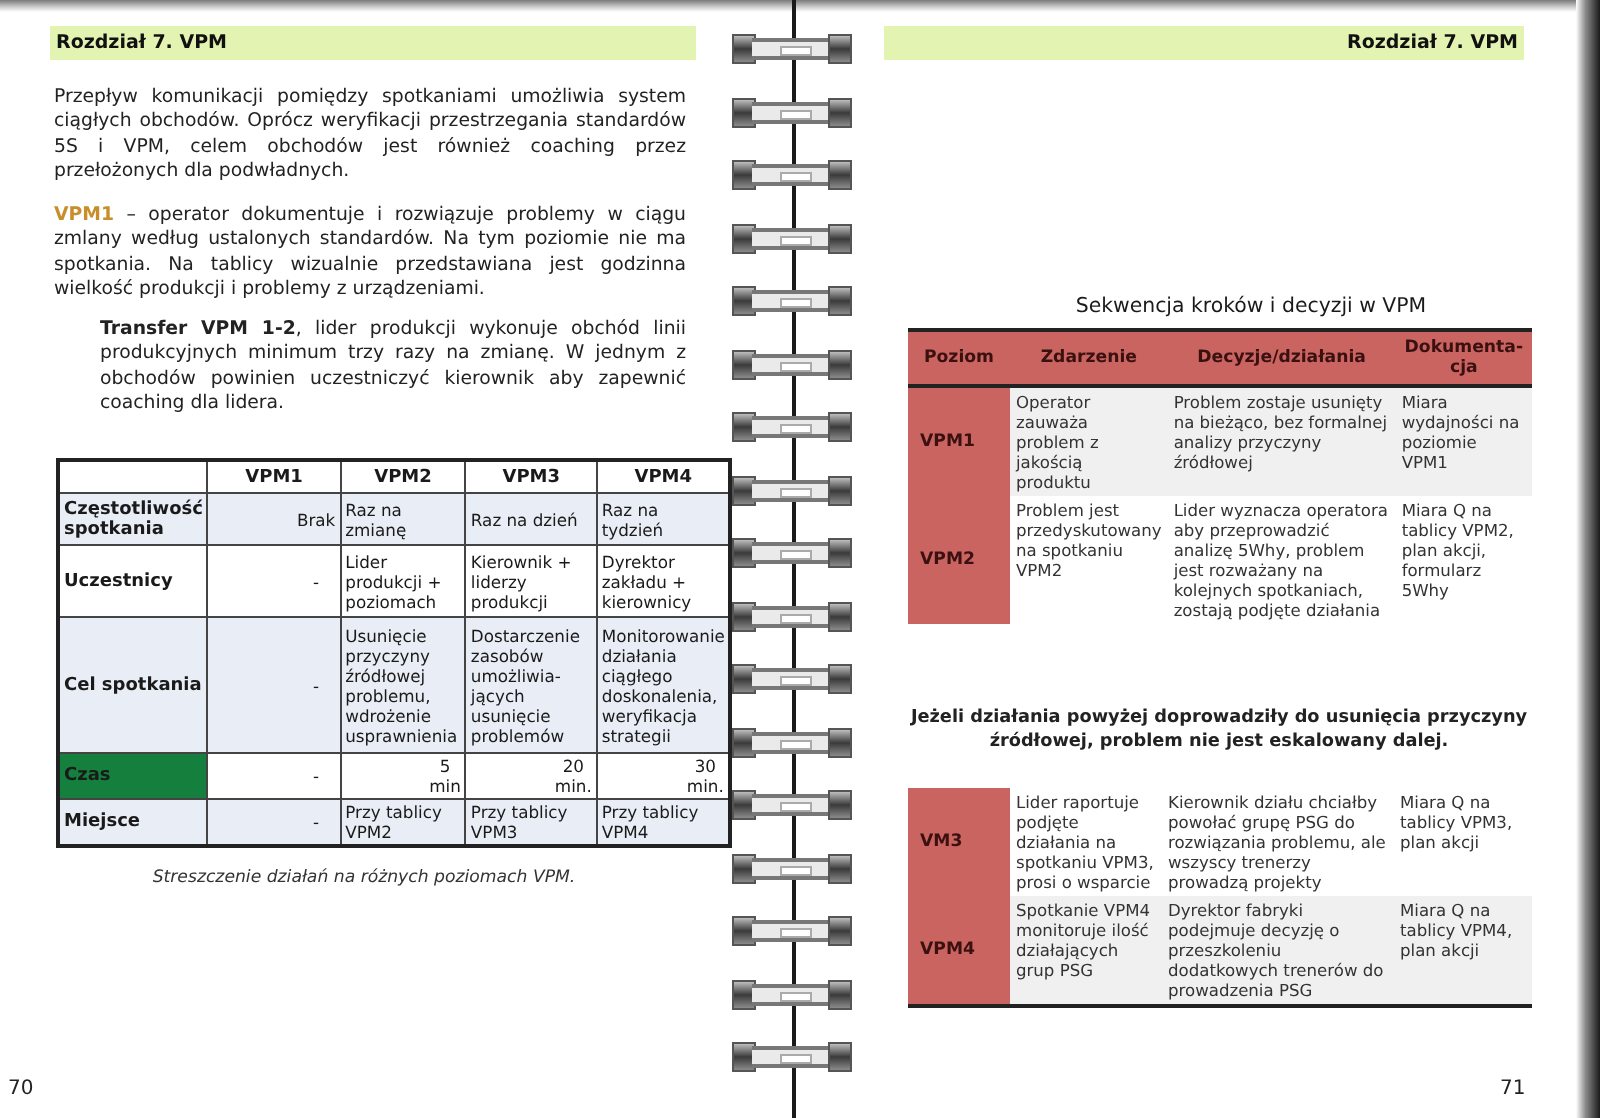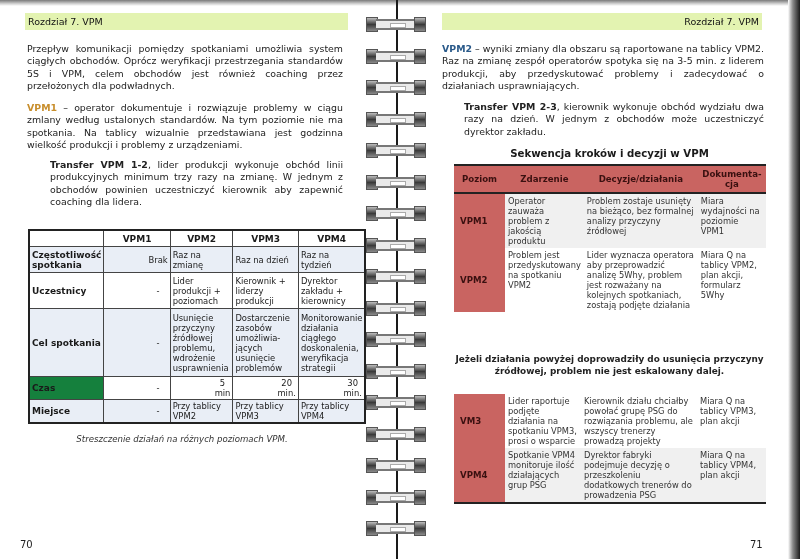--- a/index.html
+++ b/index.html
@@ -9,21 +9,21 @@
   }
   .topshadow { position:absolute; left:0; top:0; width:800px; height:6px;
     background:linear-gradient(#7a7a7a,#cfcfcf 60%,#ffffff); }
   .rightedge { position:absolute; right:0; top:0; width:12px; height:559px;
     background:linear-gradient(90deg,#ffffff,#8a8a8a 40%,#1a1a1a); }
   .page { position:absolute; top:0; height:559px; }
   .page.left { left:0; width:370px; }
   .page.right { left:432px; width:356px; }
 
   .chapter-bar { position:absolute; top:13px; height:17px; background:#e3f3b1;
-    font-weight:normal; font-size:9.5px; line-height:17px; color:#111; }
+    font-weight:bold; font-size:9.5px; line-height:17px; color:#111; }
   .left .chapter-bar { left:25px; width:320px; padding-left:3px; }
   .right .chapter-bar { left:10px; width:320px; text-align:right; padding-right:3px; box-sizing:border-box; }
 
   .para { position:absolute; font-size:9.4px; line-height:12.3px; text-align:justify; color:#222; }
   .hl-gold { color:#c88e2c; font-weight:bold; }
   .hl-blue { color:#2a5a8a; font-weight:bold; }
   .b { font-weight:bold; }
 
   
   table.summary { position:absolute; left:28px; top:229px; width:308px;
@@ -31,22 +31,22 @@
   table.summary td, table.summary th { border:1px solid #444; padding:1px 2px; vertical-align:middle; }
   table.summary th { font-weight:bold; font-size:9px; text-align:center; background:#fff; height:13px; }
   table.summary td.rowhead { font-weight:bold; font-size:9px; background:#e9eef6; }
   table.summary tr.alt td { background:#e9eef6; }
   table.summary td.c { text-align:center;padding-left:44px; }
   .caption { position:absolute; left:28px; top:434px; width:308px; text-align:center;
     font-style:italic; font-size:8.6px; color:#333; }
   .pageno { position:absolute; top:539px; font-size:10px; color:#222; }
 
   
-  .rtitle { position:absolute; left:20px; top:148px; width:315px; text-align:center;
-    font-weight:bold; font-size:10.2px; }
+  .rtitle { position:absolute; left:36px; top:148px; width:315px; text-align:center;
+    font-weight:normal; font-size:10.2px; }
   table.seq { position:absolute; left:22px; top:164px; width:312px; border-collapse:collapse;
     font-size:8.3px; line-height:10px; }
   table.seq th { background:#c96461; color:#3a1010; font-weight:bold; font-size:8.6px;
     border-top:2px solid #222; border-bottom:2px solid #222; padding:3px 2px; text-align:center; height:20px; }
   table.seq td { padding:2px 3px; vertical-align:top; color:#333;margin-left:28px; }
   table.seq td.lvl { background:#c96461; color:#3a1010; font-weight:bold; font-size:8.6px;
     vertical-align:middle; width:42px; padding-left:6px; }
   table.seq tr.grey td:not(.lvl) { background:#f0f0f0; }
   table.seq.bottom { top:394px; border-bottom:2px solid #222; }
   .rnote { position:absolute; left:20px; top:353px; width:315px; text-align:center;
@@ -117,21 +117,21 @@
       <td class="rowhead">Miejsce</td>
       <td class="c">-</td>
       <td>Przy tablicy VPM2</td>
       <td>Przy tablicy VPM3</td>
       <td>Przy tablicy VPM4</td>
     </tr>
   </tbody>
     </table>
 
   <div class="caption">Streszczenie działań na różnych poziomach VPM.</div>
-  <div class="pageno" style="left:20px;">70</div>
+  <div class="pageno" style="left:4px;">70</div>
 </div>
 
 <div class="spine"></div>
 <div id="coils">
     <div class="coil" style="top: 17px;">
       <div class="lb"></div>
       <div class="wire"></div>
       <div class="rb"></div>
     </div>
     <div class="coil" style="top: 48.5px;">
@@ -212,23 +212,21 @@
     <div class="coil" style="top: 521px;">
       <div class="lb"></div>
       <div class="wire"></div>
       <div class="rb"></div>
     </div>
   </div>
 
 <div class="page right">
   <div class="chapter-bar">Rozdział 7.  VPM</div>
 
-  <div class="para" style="left:10px; top:43px; width:322px;"><span class="hl-blue">VPM2</span><span> – wyniki zmiany dla obszaru są raportowane na tablicy VPM2. Raz na zmianę zespół operatorów spotyka się na 3-5 min. z liderem produkcji, aby przedyskutować problemy i zadecydować o działaniach usprawniających.</span></div>
-
-  <div class="para" style="left:32px; top:101px; width:300px;"><span class="b">Transfer VPM 2-3</span><span>, kierownik wykonuje obchód wydziału dwa razy na dzień. W jednym z obchodów może uczestniczyć dyrektor zakładu.</span></div>
+
 
   <div class="rtitle">Sekwencja kroków i decyzji w VPM</div>
 
   <table class="seq">
     <tbody>
         <tr>
       <th style="width:42px;">Poziom</th>
       <th style="width:70px;">Zdarzenie</th>
       <th style="width:110px;">Decyzje/działania</th>
       <th>Dokumenta-cja</th>

